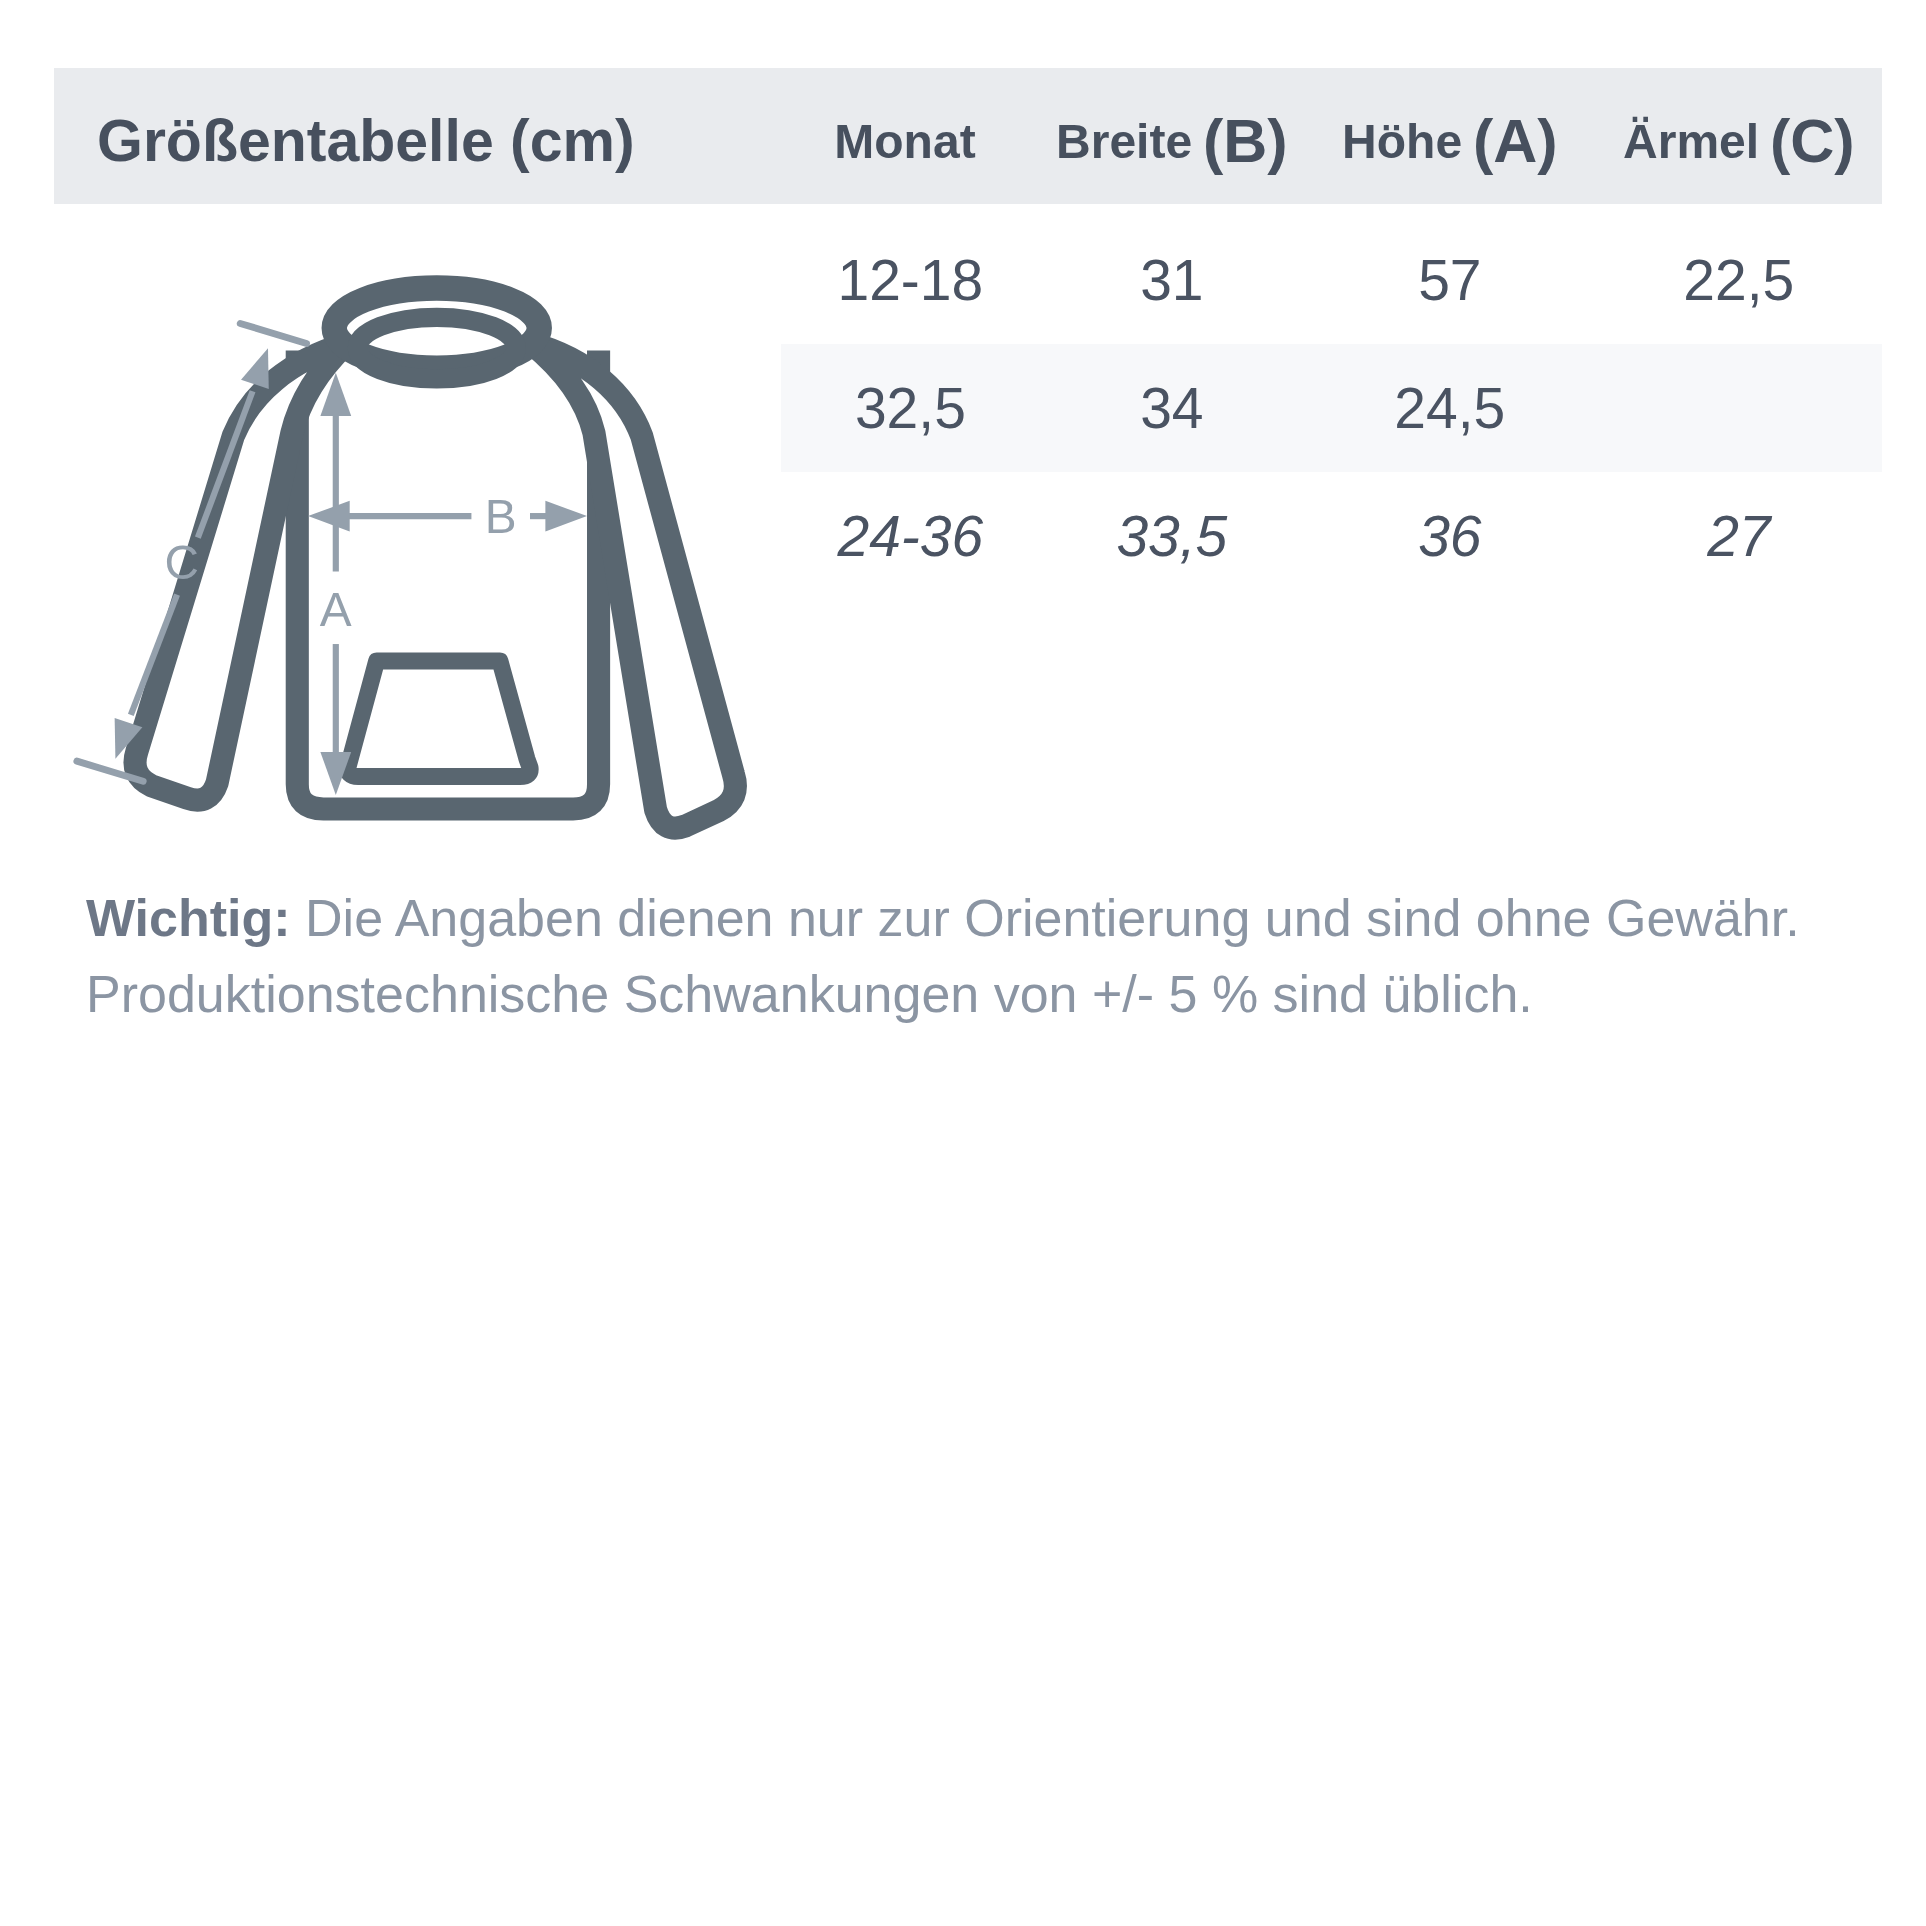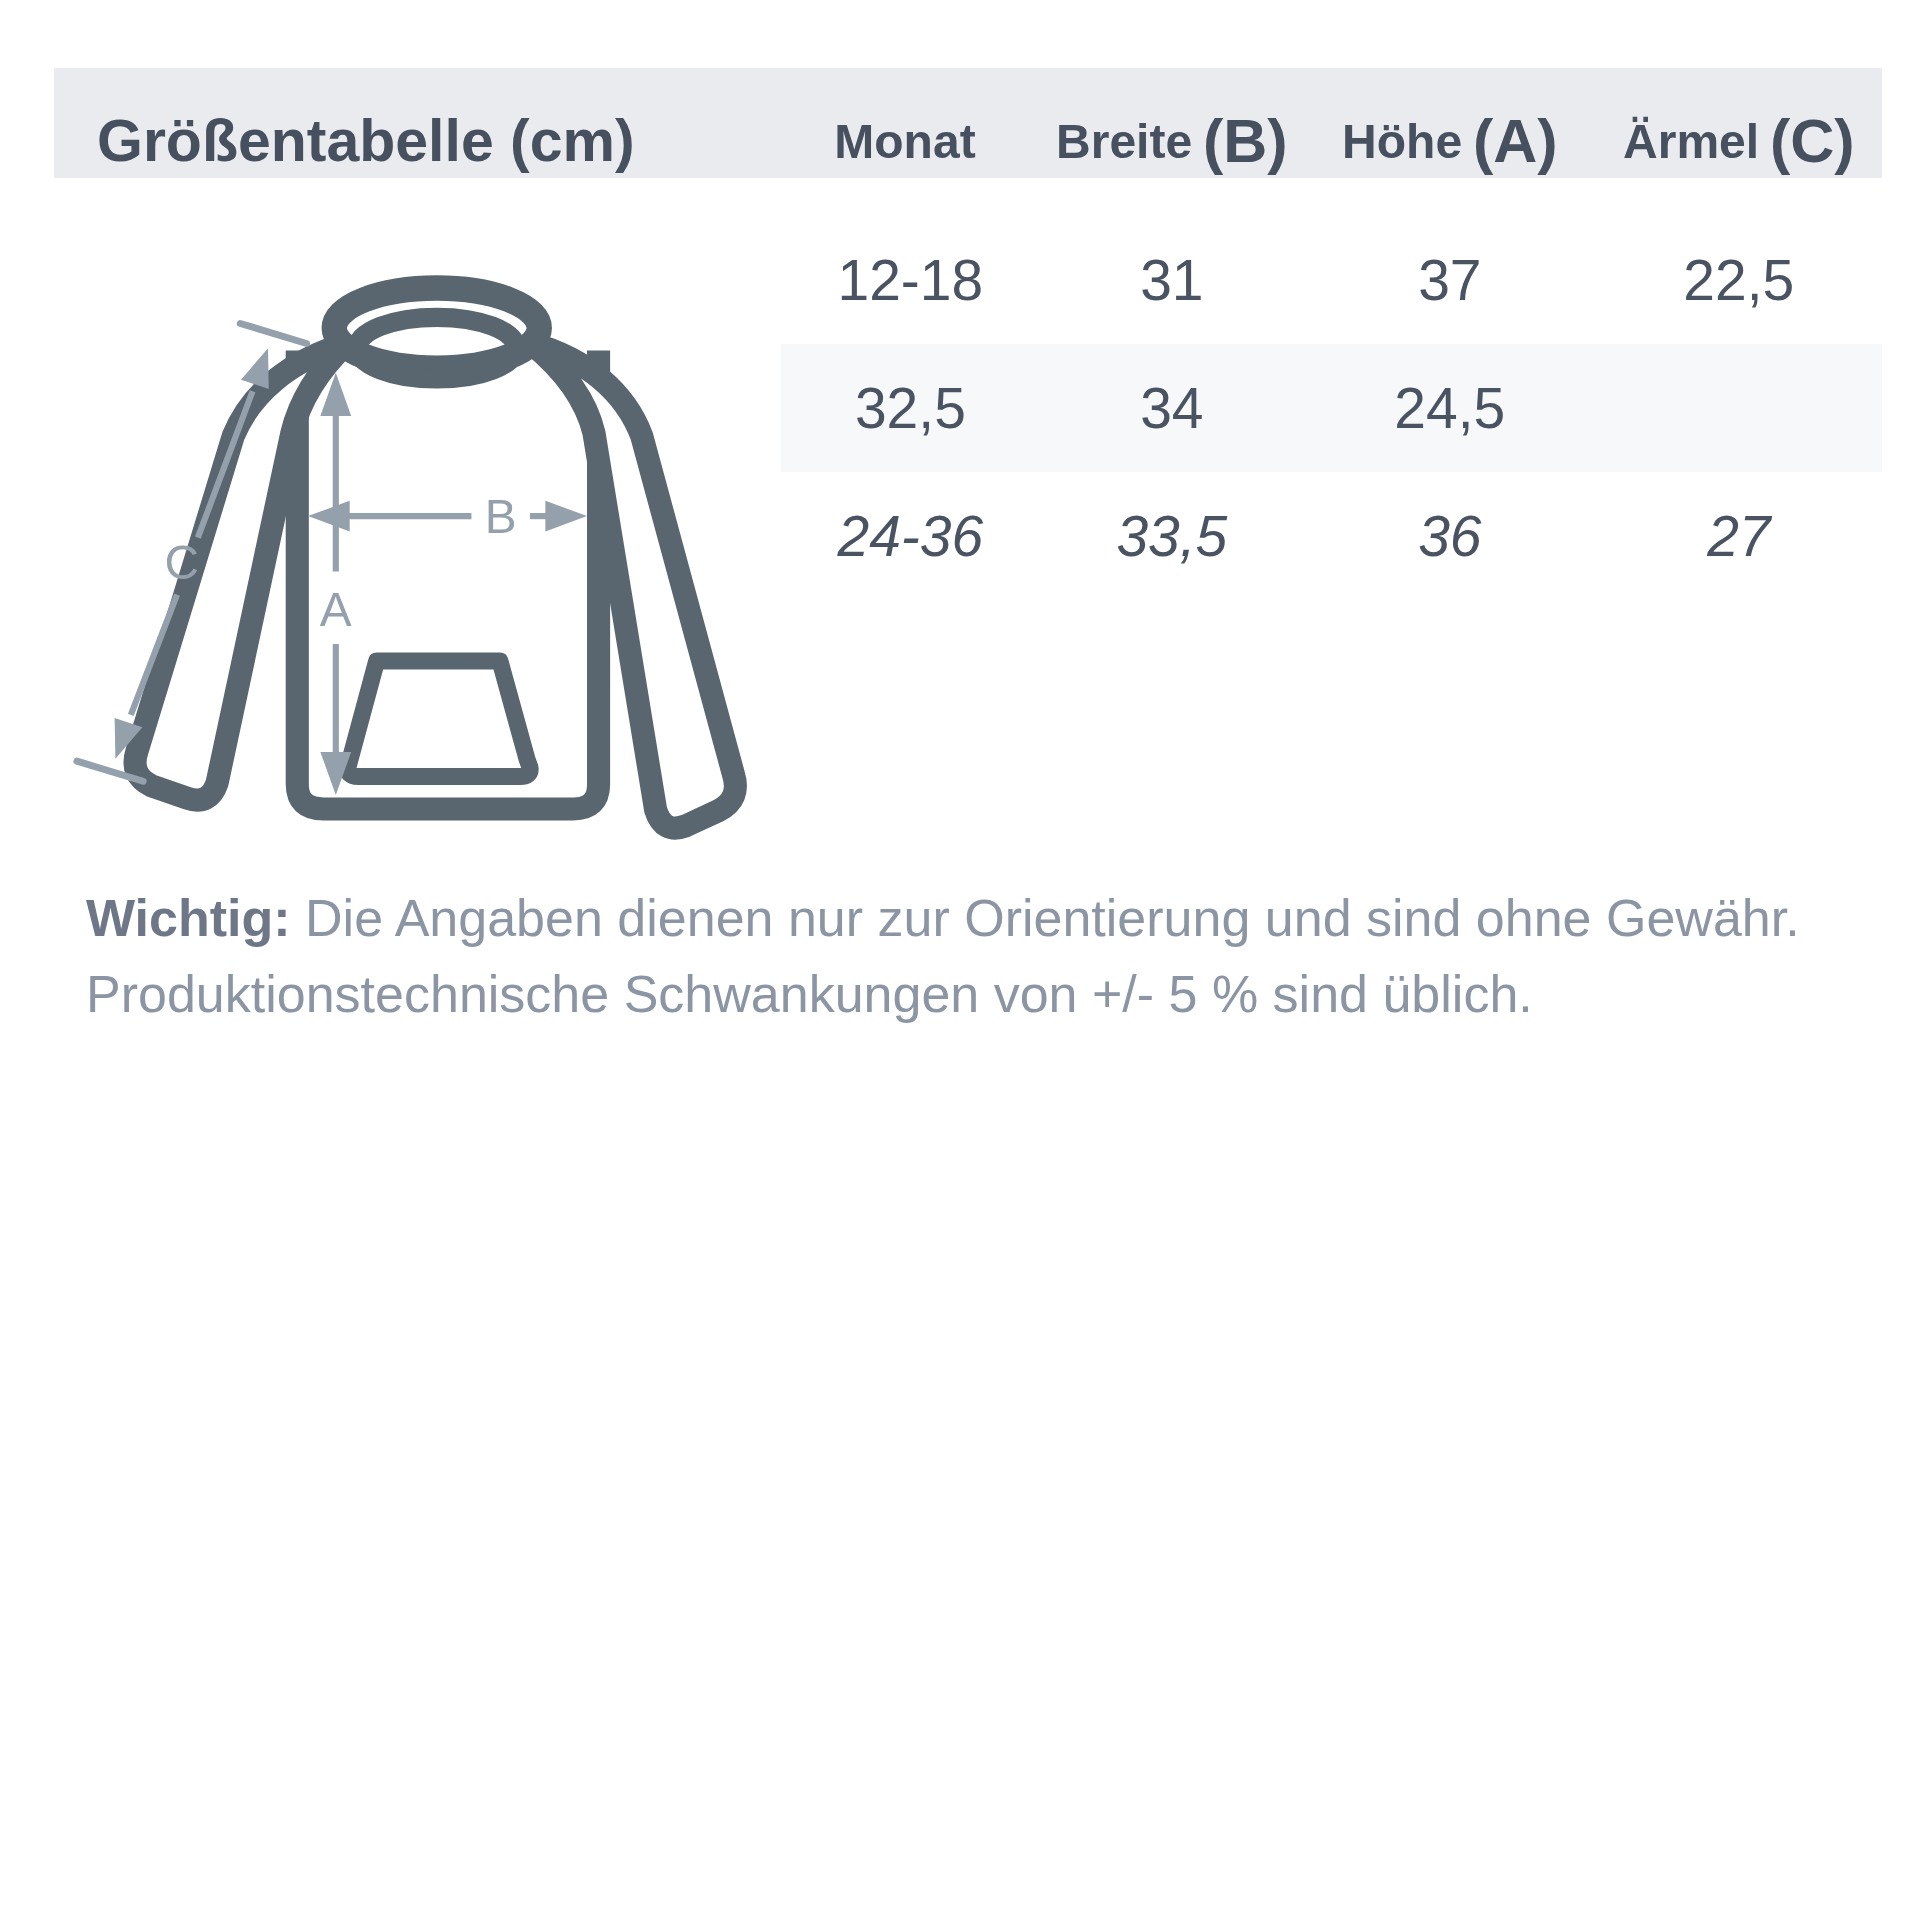--- a/index.html
+++ b/index.html
@@ -3,21 +3,21 @@
 <meta charset="utf-8">
 <style>
   html,body{margin:0;padding:0;background:#ffffff;}
   body{
     width:1926px;height:1926px;position:relative;overflow:hidden;
     font-family:"Liberation Sans","DejaVu Sans",sans-serif;
     -webkit-font-smoothing:antialiased;
   }
   
   .band{
-    position:absolute;left:54px;top:68px;width:1828px;height:110px;
+    position:absolute;left:54px;top:68px;width:1828px;height:136px;
     background:#e9ebee;
   }
   .title{
     position:absolute;left:43px;top:0;height:146px;line-height:146px;
     font-size:59px;font-weight:bold;color:#47505e;white-space:nowrap;
   }
   .cols{
     display:grid;grid-template-columns:23.5% 24% 26.5% 26%;
     width:1101px;height:100%;
   }
@@ -78,21 +78,21 @@
       <span>Ärmel</span>
       <span class="paren">(C)</span>
     </div>
   </div>
 </div>
 
 <div class="row row-1">
   <div class="cols">
     <div class="vcell">12-18</div>
     <div class="vcell">31</div>
-    <div class="vcell">37</div>
+    <div class="vcell">57</div>
     <div class="vcell">22,5</div>
   </div>
 </div>
 <div class="row row-2">
   <div class="cols">
     <div class="vcell">32,5</div>
     <div class="vcell">34</div>
     <div class="vcell">24,5</div>
   </div>
 </div>

